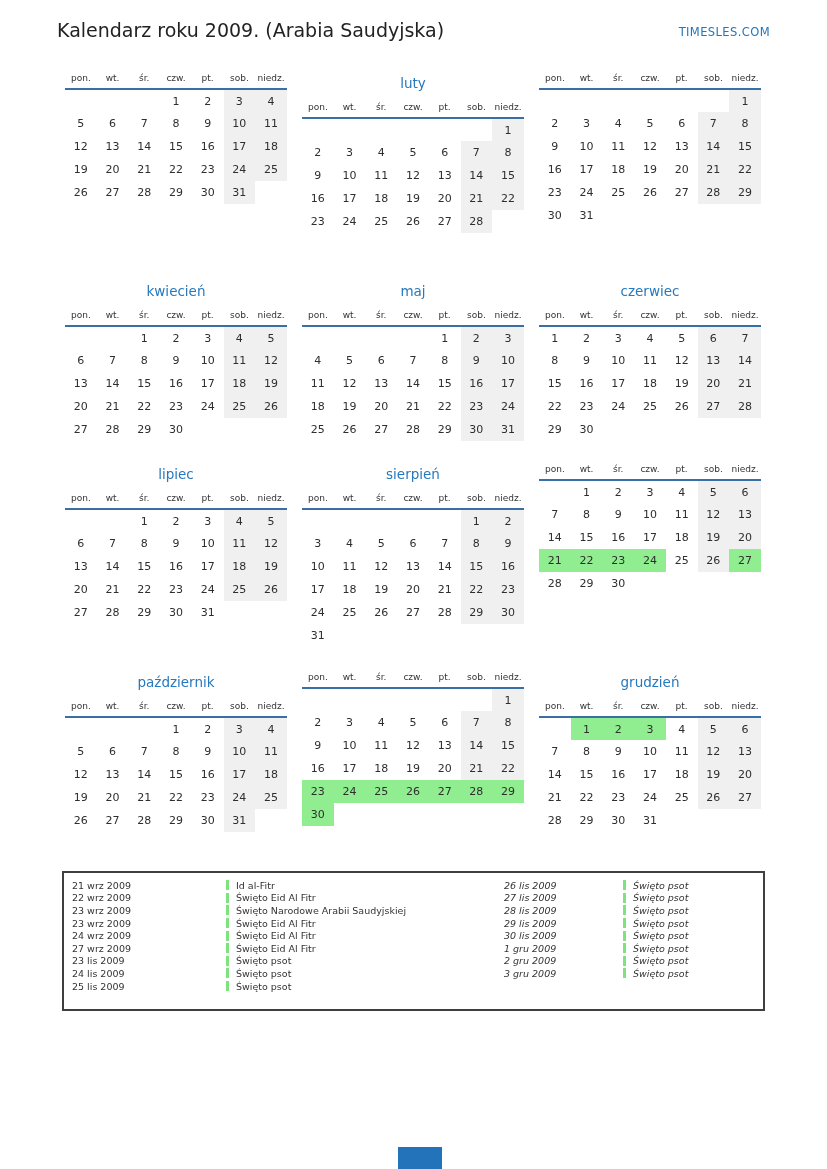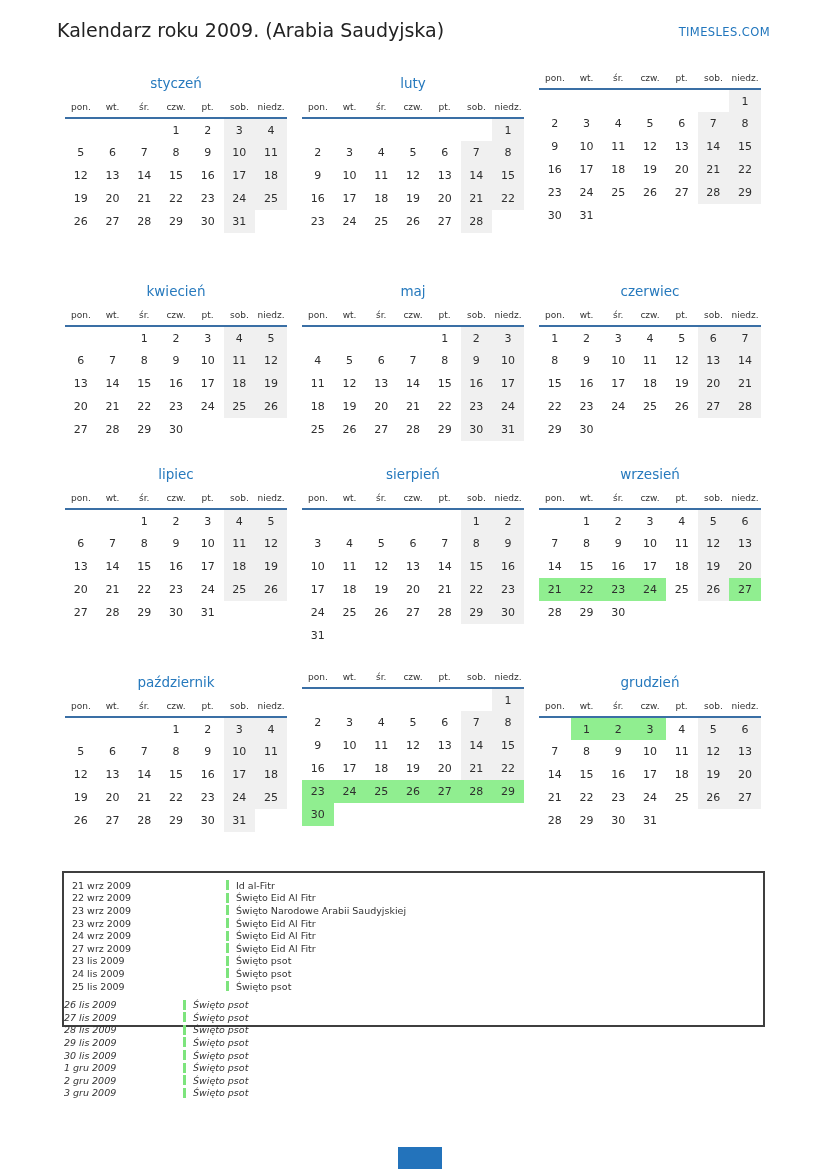--- a/index.html
+++ b/index.html
@@ -40,22 +40,22 @@
   table.month-table th{
     font-size:9px;line-height:12px;font-weight:400;color:#333;text-align:center;
     padding:0 0 4px;border-bottom:2px solid var(--header-rule-blue);
   }
   table.month-table td{
     height:23px;padding:0;text-align:center;font-size:11px;color:var(--text);
   }
   td.weekend{background:var(--weekend-gray);}
   td.holiday{background:var(--holiday-green);}
   .legend-box{
-    position:absolute;left:62px;top:871px;width:703px;height:156px;
-    border:2px solid var(--legend-border);background:#fff;display:flex;flex-direction:column;
+    position:absolute;left:62px;top:871px;width:703px;height:140px;
+    border:2px solid var(--legend-border);background:#fff;display:flex;
   }
   .legend-col{padding-top:6px;}
   .legend-col.left{width:440px;padding-left:8px;}
   .legend-col.right{flex:1;font-style:italic;}
   .legend-row{display:flex;align-items:center;height:12.6px;font-size:9.5px;color:#333;}
   .legend-date{flex:none;}
   .legend-col.left .legend-date{width:154px;}
   .legend-col.right .legend-date{width:119px;}
   .legend-tick{
     flex:none;display:inline-block;width:3px;height:10px;
@@ -68,21 +68,20 @@
   }
 </style>
 </head>
 <body>
 
 <div class="page-title">Kalendarz roku 2009. (Arabia Saudyjska)</div>
 <a class="site-link">TIMESLES.COM</a>
 
 <div class="months-grid">
     <div class="month">
-      <div class="month-title">styczeń</div>
       <table class="month-table">
         <thead>
           <tr>
             <th>pon.</th>
             <th>wt.</th>
             <th>śr.</th>
             <th>czw.</th>
             <th>pt.</th>
             <th>sob.</th>
             <th>niedz.</th>
@@ -589,21 +588,20 @@
             <td class="empty"></td>
             <td class="empty"></td>
             <td class="empty"></td>
             <td class="empty"></td>
             <td class="empty"></td>
           </tr>
         </tbody>
       </table>
     </div>
     <div class="month">
-      <div class="month-title">wrzesień</div>
       <table class="month-table">
         <thead>
           <tr>
             <th>pon.</th>
             <th>wt.</th>
             <th>śr.</th>
             <th>czw.</th>
             <th>pt.</th>
             <th>sob.</th>
             <th>niedz.</th>

